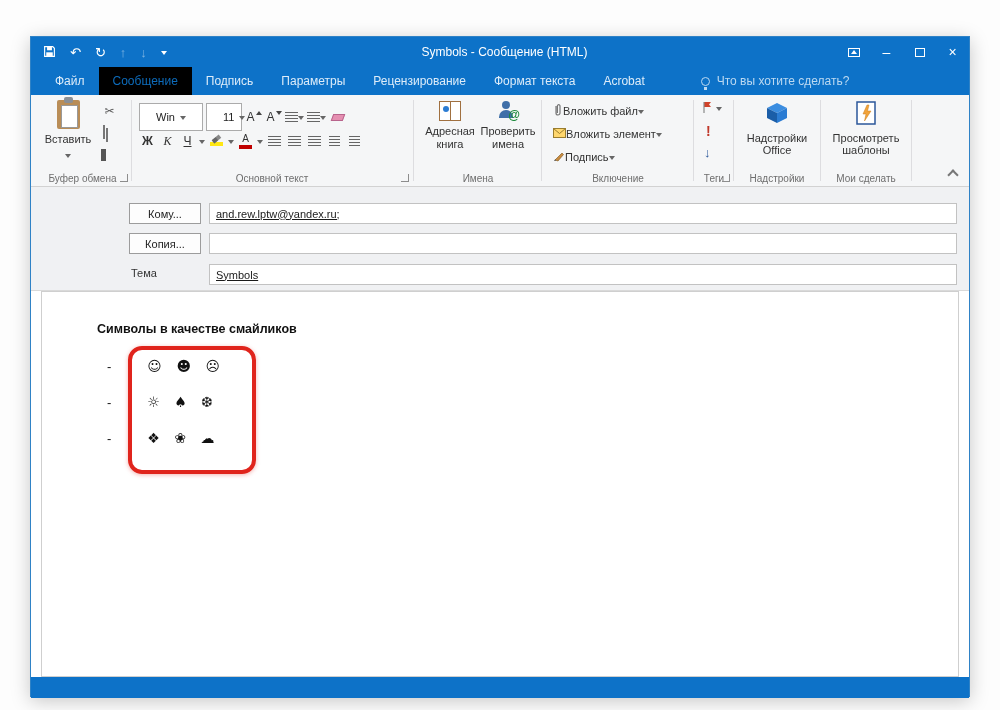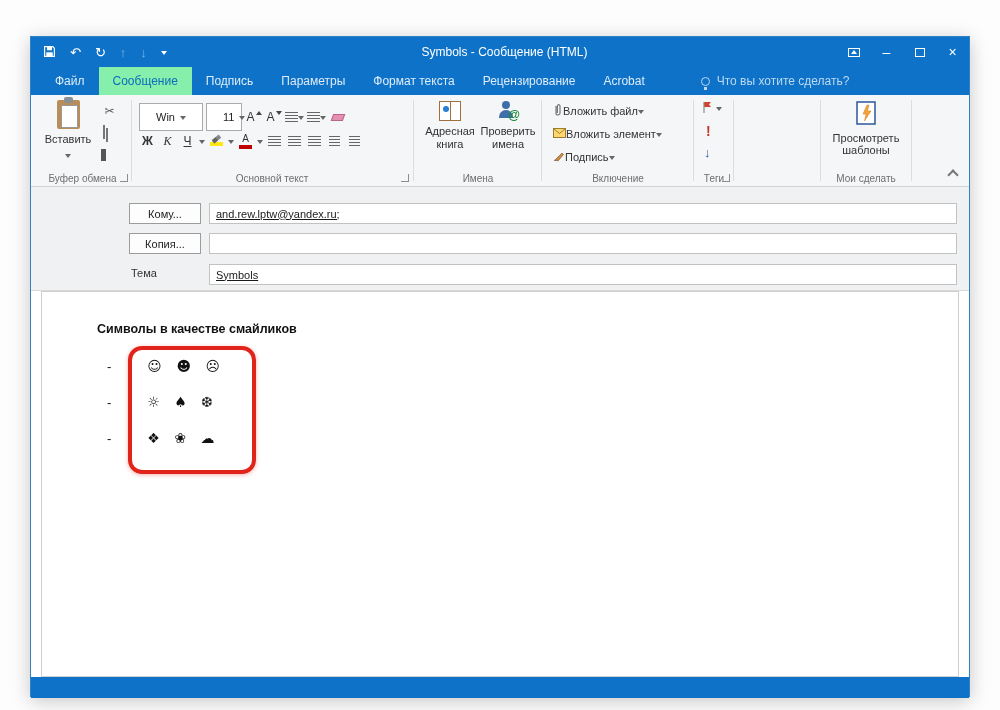--- a/index.html
+++ b/index.html
@@ -17,21 +17,21 @@
   .title{position:absolute;left:9px;right:0;text-align:center;font-size:12px;color:#fff}
   .wbtns{margin-left:auto;display:flex;height:100%;z-index:2}
   .wbtn{width:33px;display:flex;align-items:center;justify-content:center;font-size:14px;color:#fff}
   .dispbox{width:12px;height:9px;border:1px solid #fff;display:flex;align-items:center;justify-content:center}
   .tri-up{width:0;height:0;border:3px solid transparent;border-bottom:4px solid #fff;margin-top:-3px}
   .maxbox{width:10px;height:9px;border:1px solid #fff}
 
   
   .tabs{height:28px;background:#0d72c8;display:flex;align-items:stretch;padding-left:10px;color:#ddecf9;font-size:12px}
   .tab{display:flex;align-items:center;padding:0 14px}
-  .tab.active{background:#86efac;color:#0d6cbc}
+  .tab.active{background:#000000;color:#0d6cbc}
   .tellme{display:flex;align-items:center;gap:7px;color:#bcd9f1;font-size:12px;margin-left:42px}
   .bulb{width:9px;height:9px;border:1px solid #bcd9f1;border-radius:50%;position:relative}
   .bulb:after{content:"";position:absolute;left:2px;top:9px;width:3px;height:3px;background:#bcd9f1}
 
   
   .ribbon{position:relative;height:92px;background:#f5f6f7;border-bottom:1px solid #d2d2d2;font-size:11px;color:#333}
   .grp{position:absolute;top:0;bottom:0}
   .glabel{position:absolute;bottom:2px;left:0;right:0;text-align:center;font-size:10px;color:#6e6e6e}
   .launch{position:absolute;right:2px;bottom:4px;width:8px;height:8px;border-right:1px solid #8d8d8d;border-bottom:1px solid #8d8d8d}
   .vsep{position:absolute;top:5px;bottom:5px;width:1px;background:#dddde0}
@@ -121,22 +121,22 @@
         </span>
       <span class="wbtn">×</span>
     </div>
   </div>
 
   <div class="tabs">
     <span class="tab">Файл</span>
     <span class="tab active">Сообщение</span>
     <span class="tab">Подпись</span>
     <span class="tab">Параметры</span>
+    <span class="tab">Рецензирование</span>
     <span class="tab">Формат текста</span>
-    <span class="tab">Рецензирование</span>
     <span class="tab">Acrobat</span>
     <span class="tellme">
       <span class="bulb"></span>
       <span>Что вы хотите сделать?</span>
     </span>
   </div>
 
   <div class="ribbon">
 
     <div class="grp" style="left:4px;width:95px">
@@ -276,20 +276,31 @@
             </svg></span>
         <span class="ct"></span>
       </div>
       <span class="tagcol excl" style="left:10px;top:28px">!</span>
       <span class="tagcol dnarr" style="left:8px;top:50px">↓</span>
       <div class="glabel">Теги</div>
       <span class="launch"></span>
     </div>
     <span class="vsep" style="left:702px"></span>
 
+    <div class="grp" style="left:705px;width:82px">
+      <div class="big" style="position:absolute;left:6px;top:6px;width:70px">
+        <span><svg width="24" height="24" viewBox="0 0 24 24">
+              <path d="M12 2 22 7 12 12 2 7z" fill="#3b8de0"></path>
+              <path d="M2 7v10l10 5V12z" fill="#1b5ea8"></path>
+              <path d="M22 7v10l-10 5V12z" fill="#2b7cd3"></path>
+            </svg></span>
+        <span>Надстройки Office</span>
+      </div>
+      <div class="glabel">Надстройки</div>
+    </div>
     <span class="vsep" style="left:789px"></span>
 
     <div class="grp" style="left:792px;width:86px">
       <div class="big" style="position:absolute;left:6px;top:6px;width:74px">
         <span><svg width="20" height="24" viewBox="0 0 20 24">
               <rect x="1" y="1" width="18" height="22" fill="#fff" stroke="#2b579a" stroke-width="1.5"></rect>
               <path d="M11 4 7 13h3l-1.5 7L15 10h-3.5L13 4z" fill="#f2a33a" stroke="#c87f1e" stroke-width="0.5"></path>
             </svg></span>
         <span>Просмотреть шаблоны</span>
       </div>

